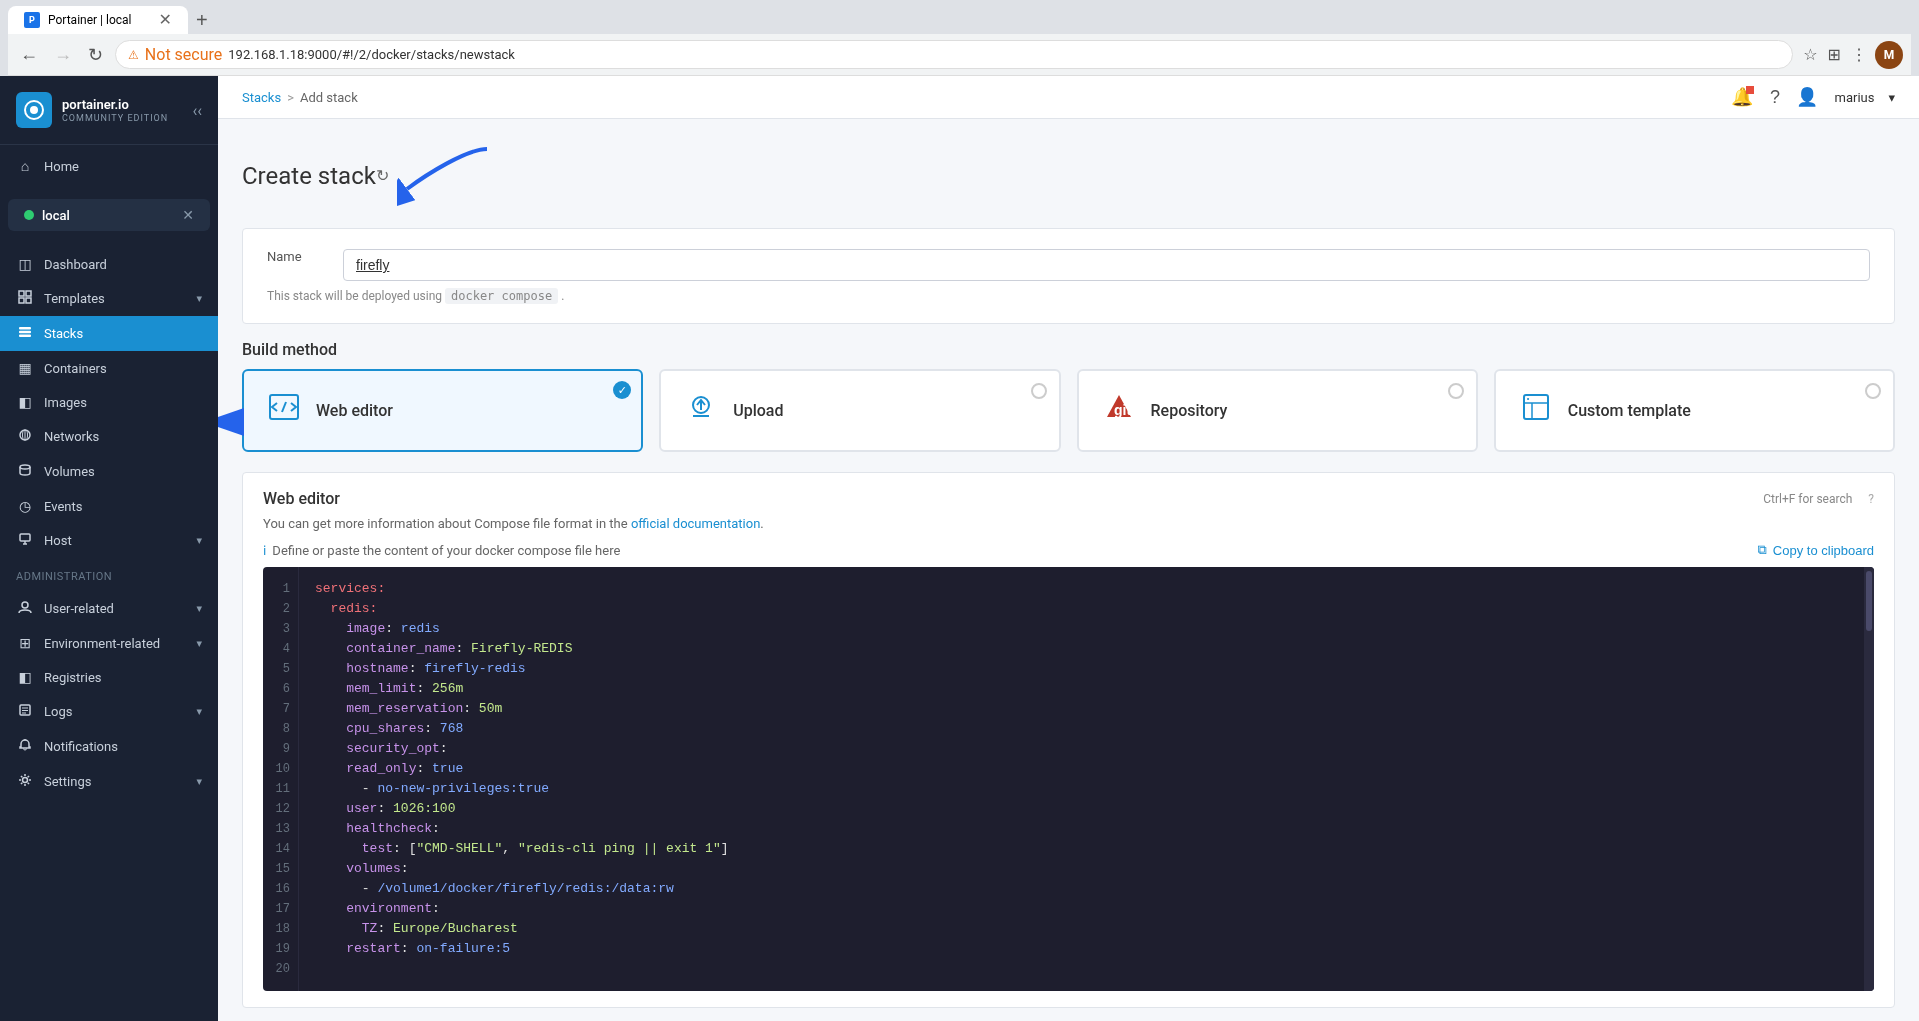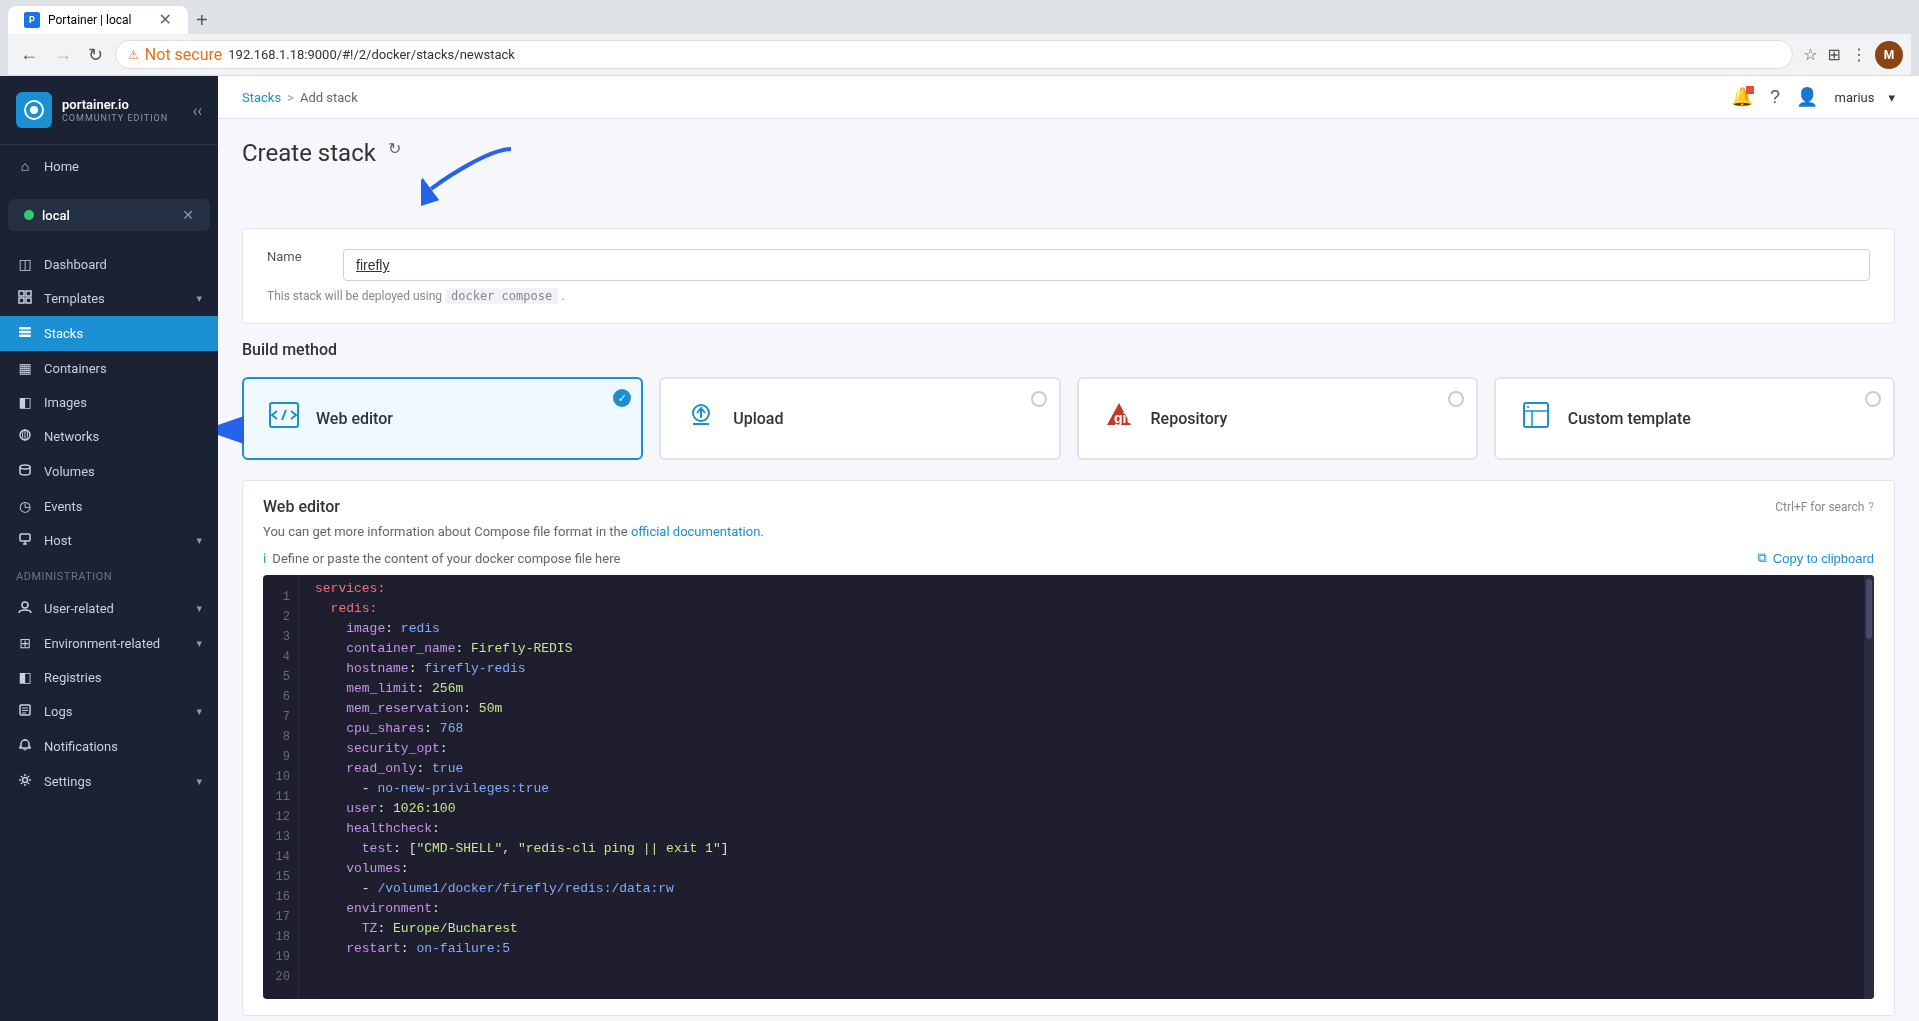--- a/index.html
+++ b/index.html
@@ -46,70 +46,70 @@
     .env-name { flex: 1; font-size: 13px; color: #fff; font-weight: 500; }
     .env-close { color: #8899aa; cursor: pointer; font-size: 14px; }
     .sidebar-admin-label { padding: 8px 16px 4px; font-size: 11px; color: #667788; text-transform: uppercase; letter-spacing: 0.5px; }
 
     
     .content { flex: 1; overflow-y: auto; background: #f5f7fa; }
     .content-header { background: #fff; padding: 10px 24px; border-bottom: 1px solid #e0e4ea; display: flex; align-items: center; justify-content: space-between; }
     .breadcrumb { display: flex; align-items: center; gap: 6px; font-size: 13px; color: #666; }
     .breadcrumb a { color: #1a8fd1; text-decoration: none; }
     .breadcrumb .sep { color: #999; }
-    .page-title-row { display: flex; align-items: flex-start; gap: 12px; padding: 16px 24px 0; }
+    .page-title-row { display: flex; align-items: center; padding: 16px 24px 0; }
     .page-title { font-size: 24px; font-weight: 400; color: #333; }
     .refresh-icon { color: #666; cursor: pointer; font-size: 16px; }
 
     .header-actions { display: flex; align-items: center; gap: 16px; }
     .header-icon-btn { background: none; border: none; cursor: pointer; color: #555; font-size: 18px; }
     .user-menu { display: flex; align-items: center; gap: 14px; cursor: pointer; color: #333; font-size: 13px; }
 
     .content-body { padding: 20px 24px; }
 
     
     .form-section { background: #fff; border-radius: 4px; border: 1px solid #e0e4ea; padding: 20px 24px; margin-bottom: 16px; }
     .form-row { display: flex; align-items: flex-start; gap: 16px; margin-bottom: 8px; }
     .form-label { font-size: 13px; color: #555; width: 60px; flex-shrink: 0; }
     .form-input { flex: 1; border: 1px solid #ccd0d9; border-radius: 4px; padding: 7px 12px; font-size: 14px; color: #333; outline: none; text-decoration: underline; }
     .form-hint { font-size: 12px; color: #888; margin-top: 6px; }
     .form-hint code { background: #f0f2f5; padding: 1px 6px; border-radius: 3px; font-family: monospace; font-size: 12px; }
 
     
-    .section-title { font-size: 16px; font-weight: 500; color: #333; margin-bottom: 18px; }
+    .section-title { font-size: 16px; font-weight: 500; color: #333; margin-bottom: 10px; }
     .build-methods { display: grid; grid-template-columns: repeat(4, 1fr); gap: 16px; margin-bottom: 20px; }
     .build-method-card { border: 2px solid #e0e4ea; border-radius: 6px; padding: 20px 24px; display: flex; align-items: center; gap: 16px; cursor: pointer; background: #fff; position: relative; transition: border-color 0.15s; }
     .build-method-card.selected { border-color: #1a8fd1; background: #f0f8ff; }
     .build-method-card .radio { position: absolute; top: 12px; right: 12px; width: 16px; height: 16px; border-radius: 50%; border: 2px solid #ccc; display: flex; align-items: center; justify-content: center; }
     .build-method-card .check { position: absolute; top: 10px; right: 10px; width: 18px; height: 18px; border-radius: 50%; background: #1a8fd1; display: flex; align-items: center; justify-content: center; color: white; font-size: 11px; }
     .method-icon { font-size: 28px; flex-shrink: 0; }
     .method-label { font-size: 16px; font-weight: 500; color: #333; }
     .method-icon-web { color: #1a8fd1; }
     .method-icon-upload { color: #1a8fd1; }
     .method-icon-repo { color: #c0392b; }
     .method-icon-template { color: #1a8fd1; }
 
     
     .editor-section { background: #fff; border: 1px solid #e0e4ea; border-radius: 4px; padding: 16px 20px; }
     .editor-header { display: flex; align-items: center; justify-content: space-between; margin-bottom: 8px; }
     .editor-title { font-size: 16px; font-weight: 500; color: #333; }
-    .editor-search-hint { font-size: 12px; color: #888; display: flex; align-items: center; gap: 4px; margin-left: 32px; }
+    .editor-search-hint { font-size: 12px; color: #888; display: flex; align-items: center; gap: 16px; margin-left: 32px; }
     .editor-desc { font-size: 13px; color: #666; margin-bottom: 10px; }
     .editor-desc a { color: #1a8fd1; text-decoration: none; }
     .editor-hint-row { display: flex; align-items: center; justify-content: space-between; margin-bottom: 8px; }
     .editor-hint-left { display: flex; align-items: center; gap: 6px; font-size: 13px; color: #666; }
     .editor-hint-left .info-icon { color: #1a8fd1; }
     .copy-btn { display: flex; align-items: center; gap: 6px; color: #1a8fd1; font-size: 13px; cursor: pointer; background: none; border: none; }
 
     
     .code-editor { background: #1e1e2e; border-radius: 4px; padding: 0; font-family: 'Courier New', monospace; font-size: 13px; position: relative; min-height: 320px; }
     .code-lines { display: flex; }
     .line-numbers { padding: 12px 8px 12px 12px; text-align: right; color: #636e7b; user-select: none; min-width: 36px; border-right: 1px solid #2a2a3e; }
     .line-num { height: 20px; line-height: 20px; font-size: 12px; }
-    .code-content { padding: 4px 16px; flex: 1; overflow-x: auto; }
+    .code-content { padding: 12px 16px; flex: 1; overflow-x: auto; }
     .code-line { height: 20px; line-height: 20px; white-space: pre; }
     .code-scrollbar { position: absolute; right: 0; top: 0; width: 10px; height: 100%; background: #2a2a3e; border-radius: 0 4px 4px 0; }
     .code-scrollbar-thumb { width: 6px; height: 60px; background: #4a4a6a; border-radius: 3px; margin: 4px auto; }
 
     
     .k { color: #c792ea; } 
     .s { color: #c3e88d; } 
     .v { color: #82aaff; } 
     .n { color: #f07178; } 
     .p { color: #e0e0e0; }

